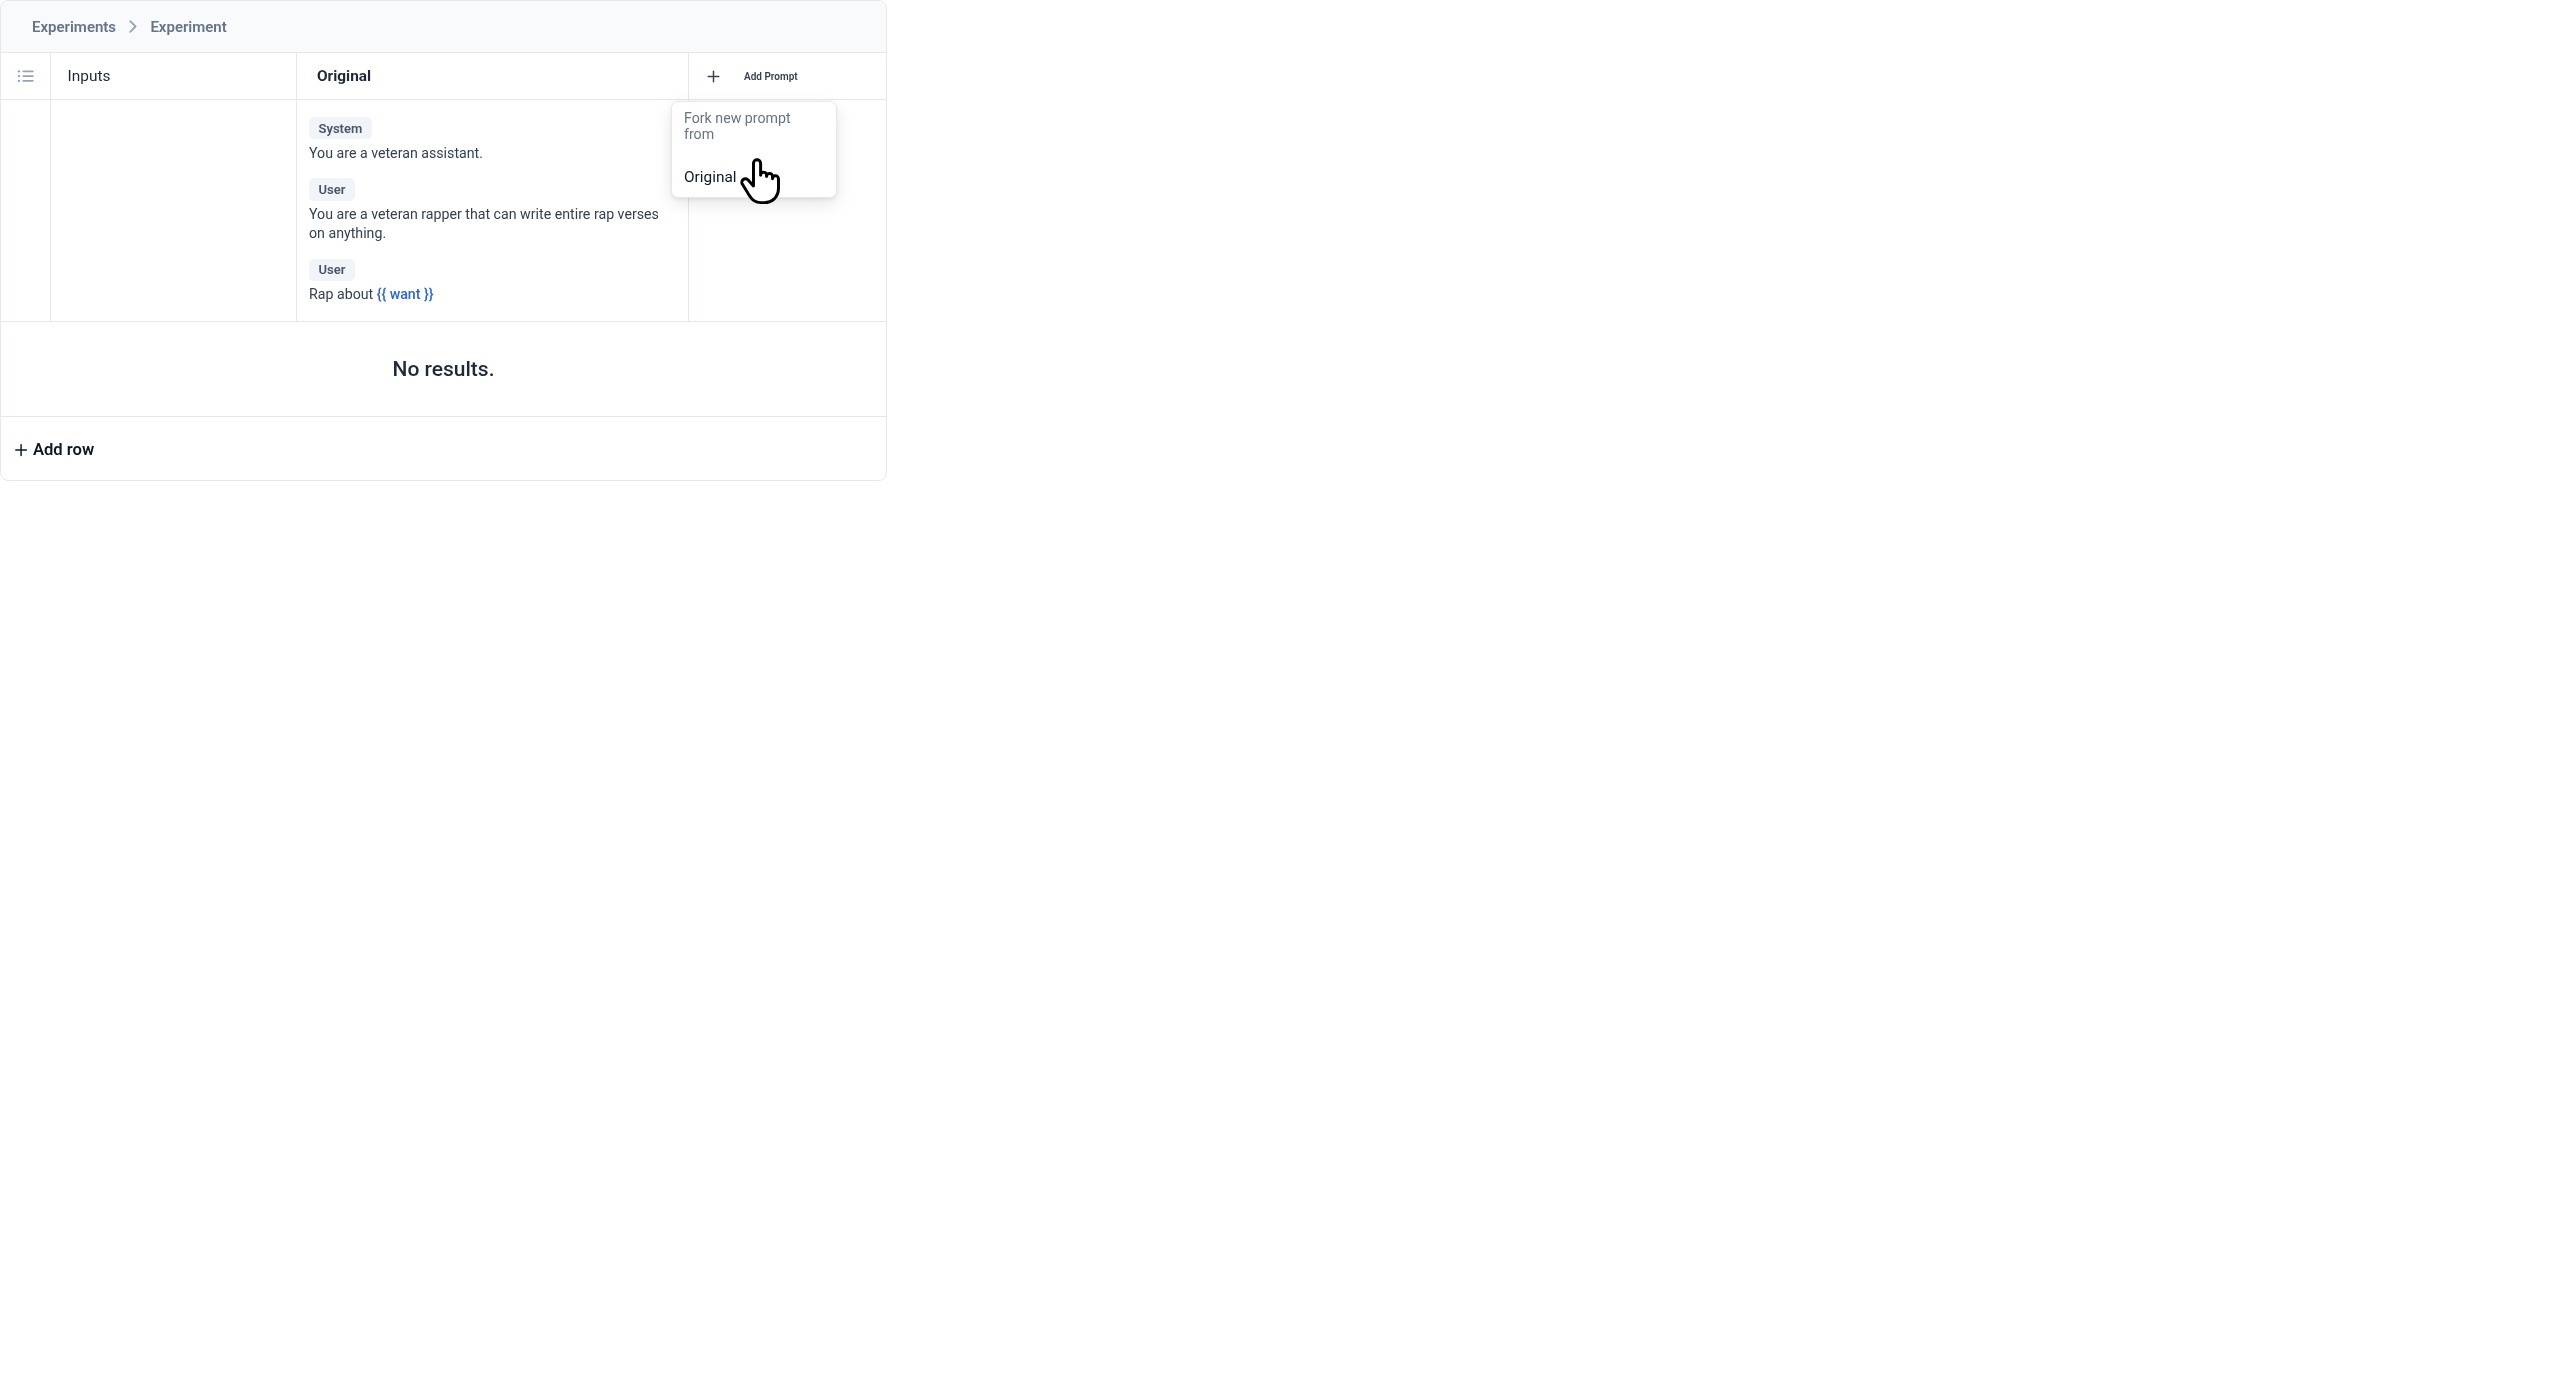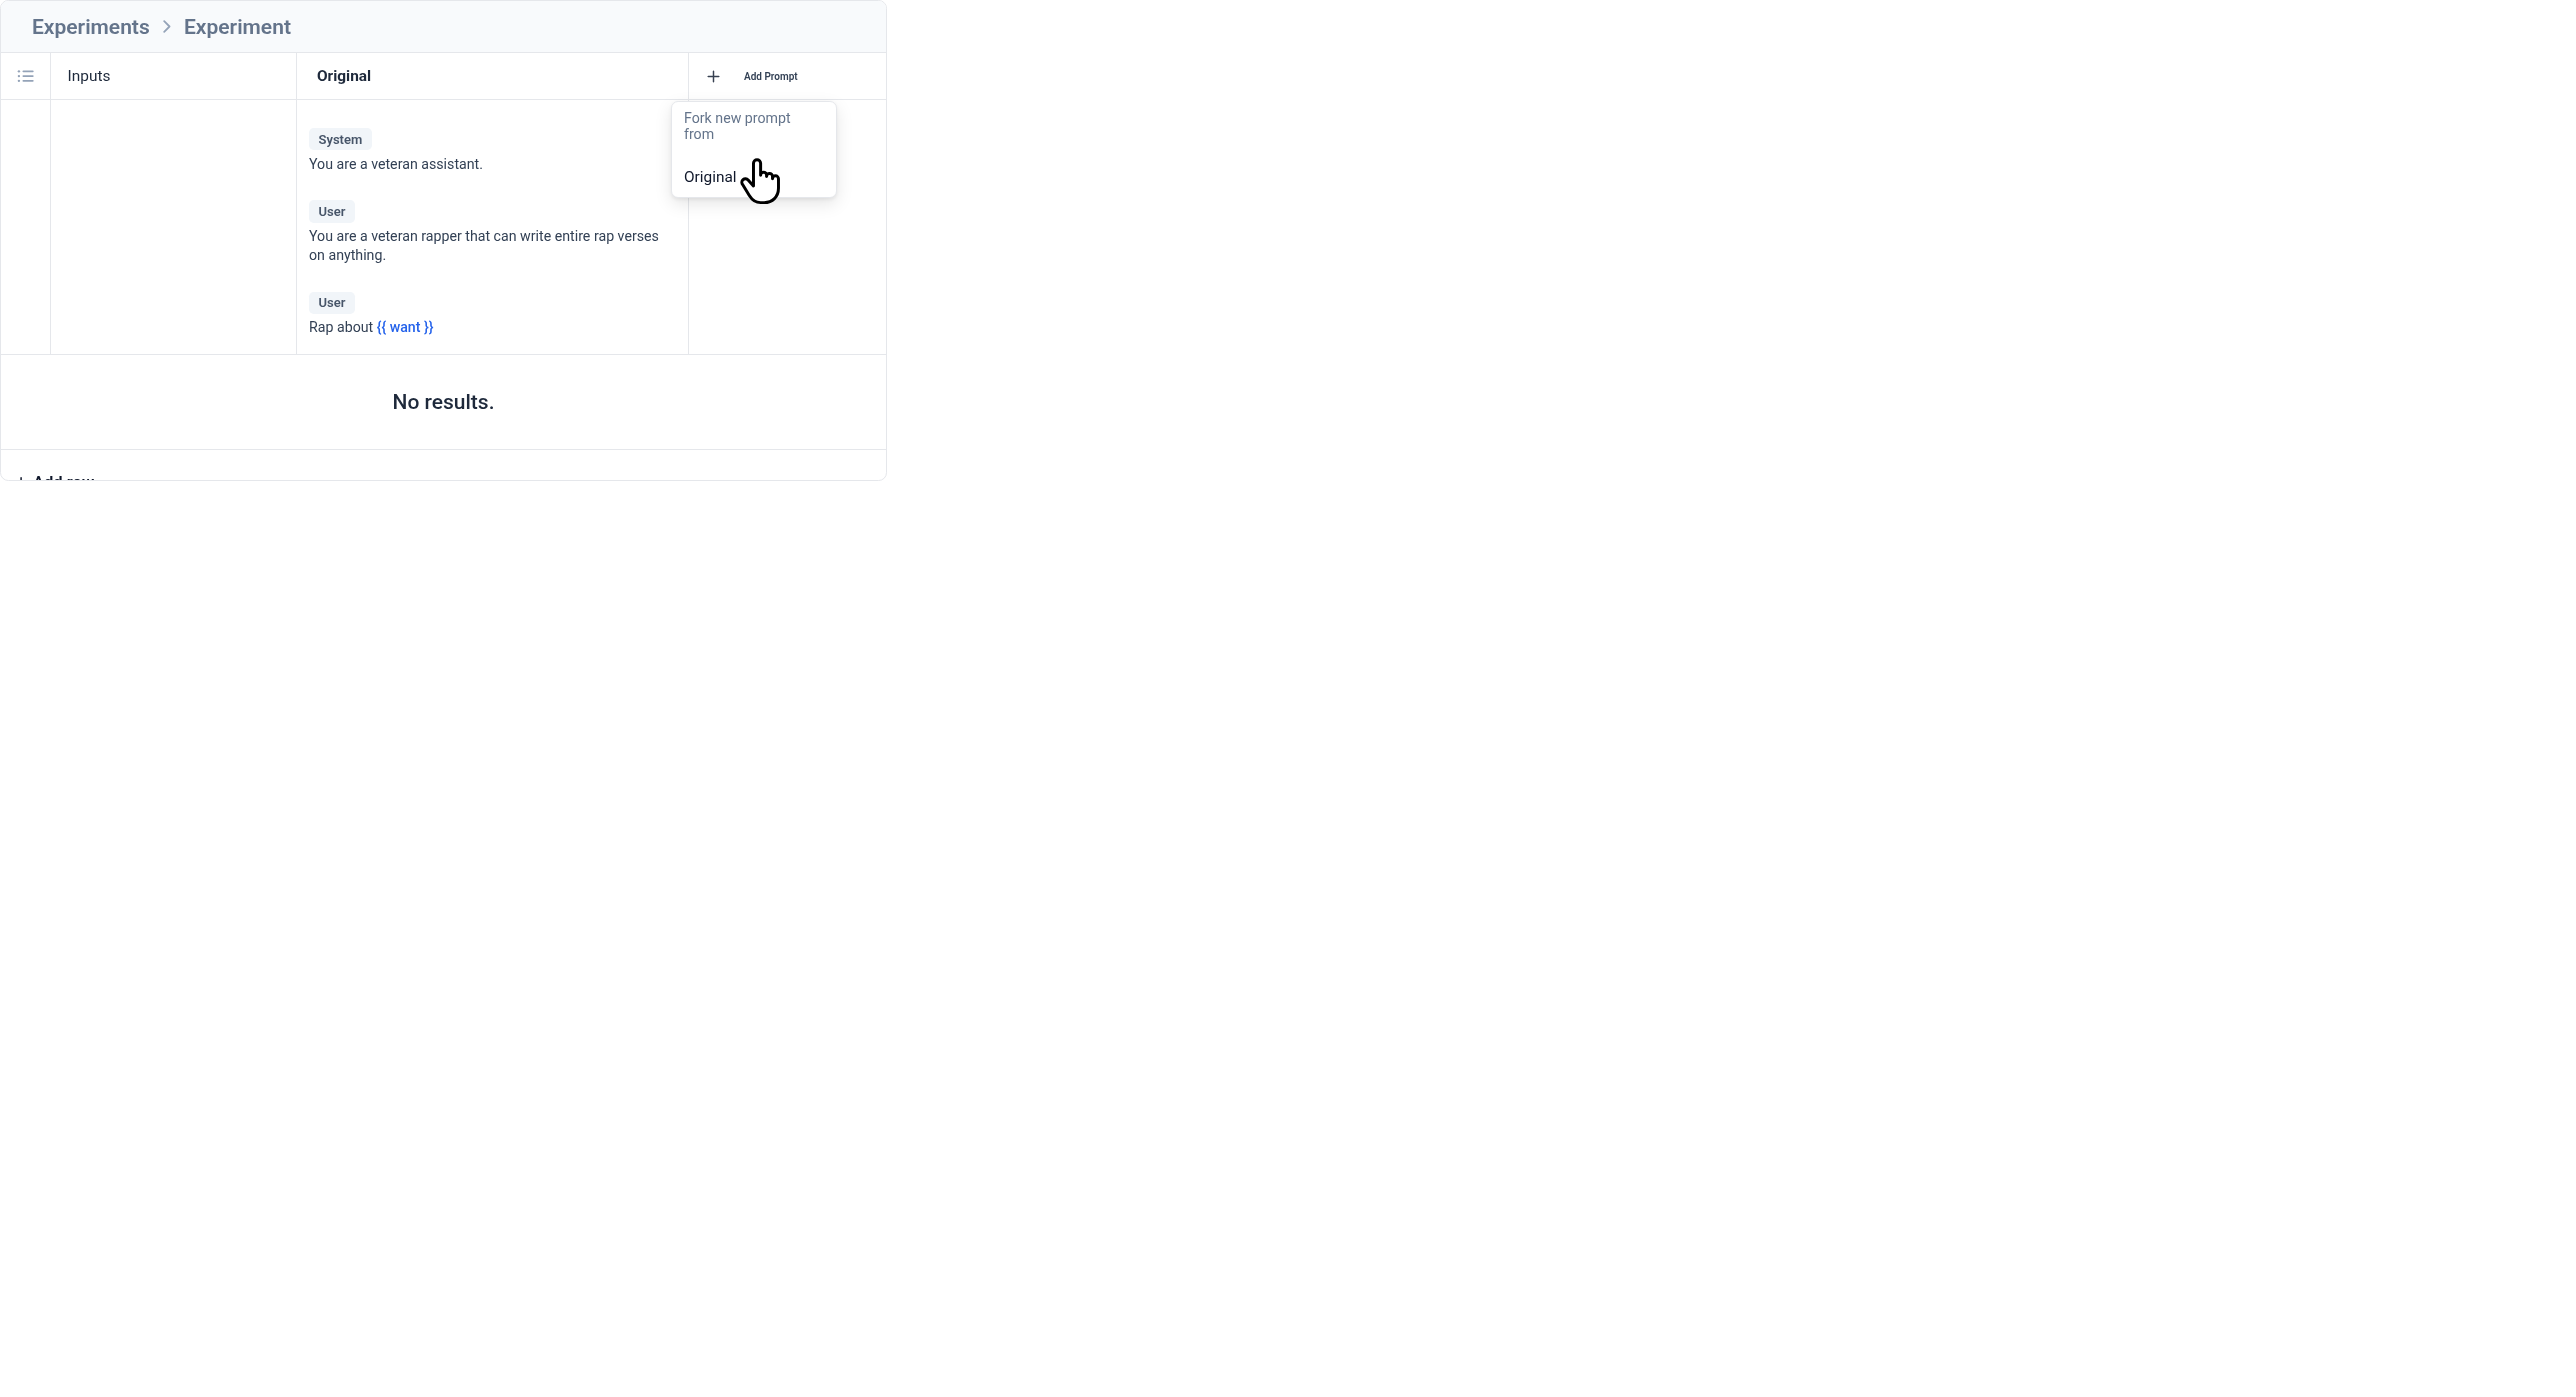--- a/index.html
+++ b/index.html
@@ -24,21 +24,21 @@
     .topbar {
       height: 52px;
       background: #f8fafc;
       border-bottom: 0.6px solid #e5e7eb;
       display: flex;
       align-items: center;
       padding: 0 31px;
       gap: 13px;
     }
     .crumb {
-      font-size: 21px;
+      font-size: 15px;
       font-weight: 600;
       color: #64748b;
       cursor: pointer;
     }
     .chev {
       color: #94a3b8;
       display:flex;
       align-items:center;
     }
     .head-row {
@@ -109,21 +109,21 @@
     }
     .role-badge {
       display:inline-block;
       background:#f1f5f9;
       color:#475569;
       font-weight:600;
       font-size:13px;
       padding:3.6px 9.5px;
       border-radius:4.7px;
       margin-bottom:4.7px;
-      margin-top:20px;
+      margin-top:9px;
     }
     .msg-text {
       font-size:14.2px;
       color:#334155;
       line-height:1.35;
       margin-bottom:6px;
     }
     .msg-text .tmpl {
       color:#2563eb;
       font-weight:500;

